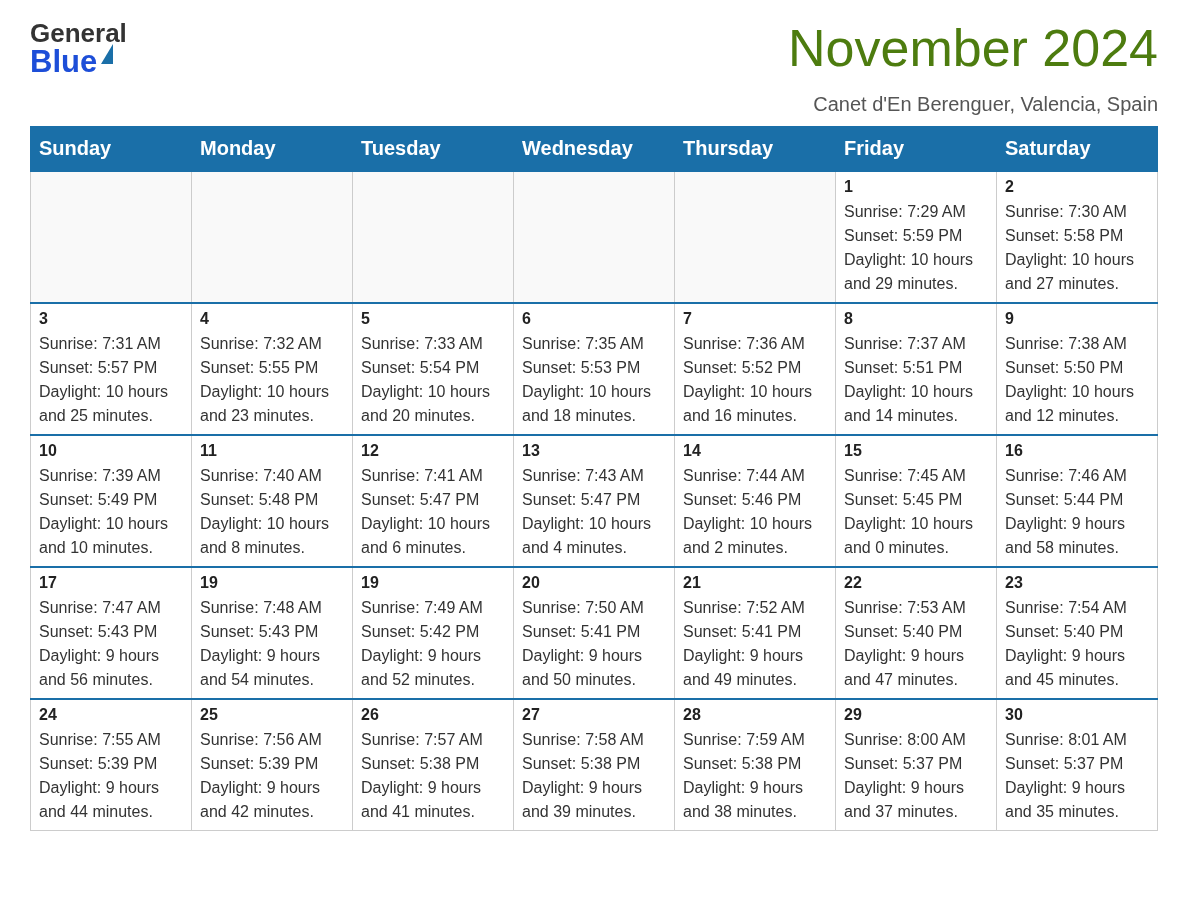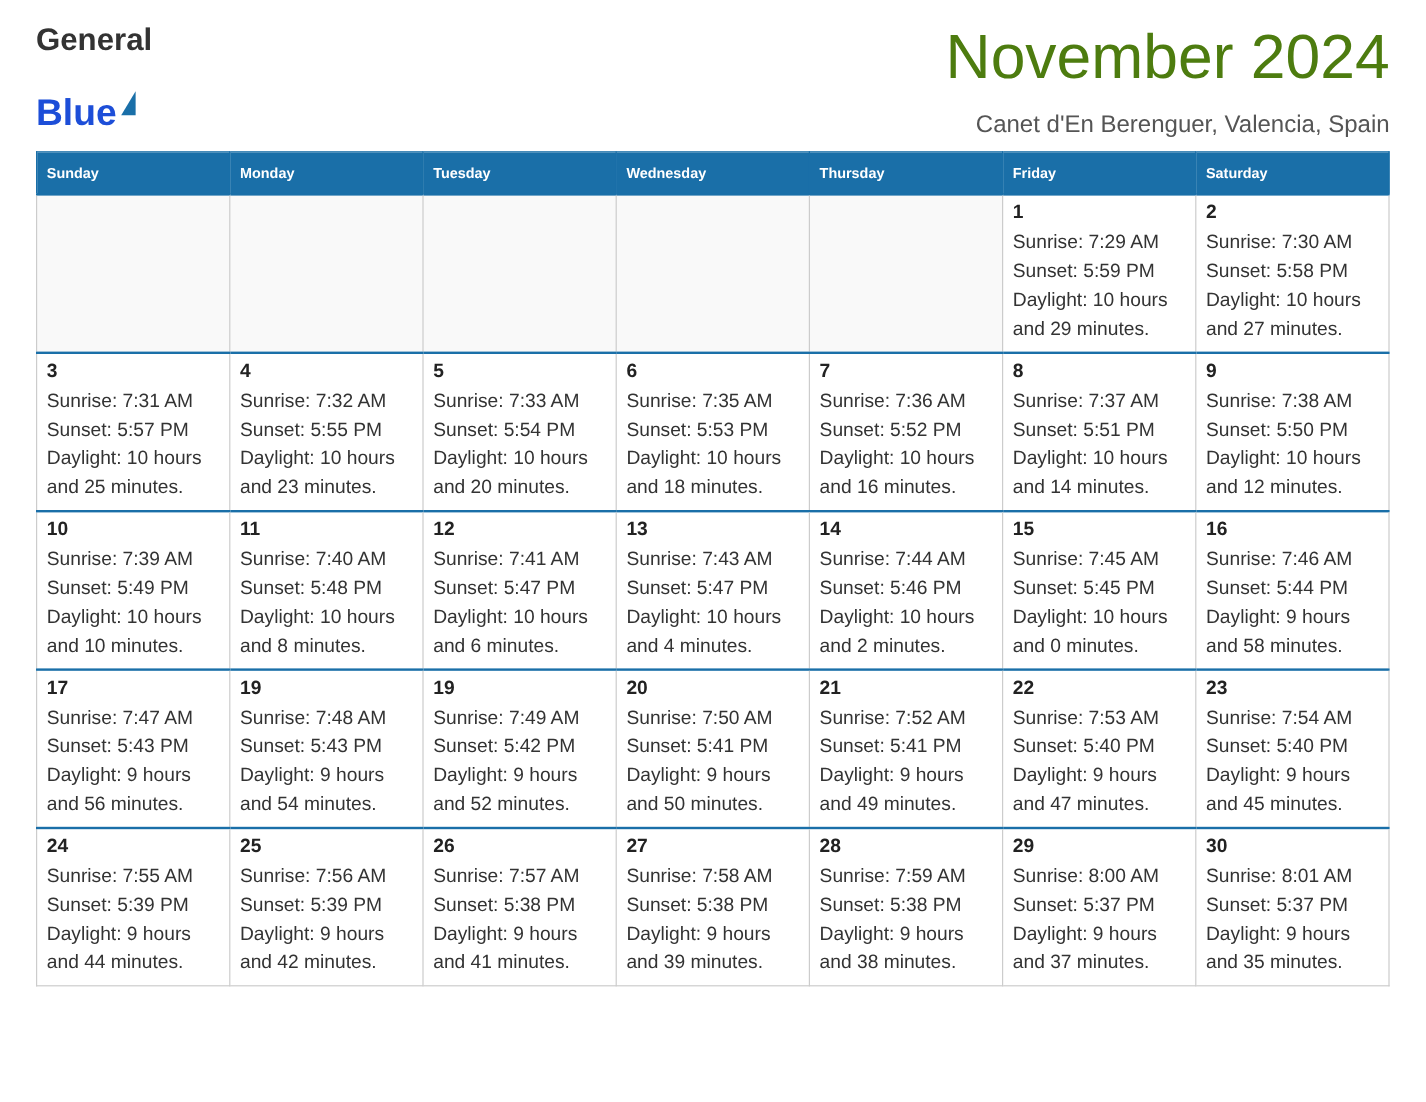--- a/index.html
+++ b/index.html
@@ -13,21 +13,20 @@
     .header {
       display: flex;
       justify-content: space-between;
       align-items: flex-start;
       margin-bottom: 10px;
     }
     .logo {
       display: flex;
       flex-direction: column;
       align-items: flex-start;
-      gap: 32px;
     }
     .logo-general {
       font-size: 26px;
       font-weight: bold;
       color: #333;
       line-height: 1;
     }
     .logo-blue {
       font-size: 31px;
       font-weight: bold;
@@ -61,21 +60,21 @@
       margin-top: 16px;
     }
     .calendar {
       width: 100%;
       border-collapse: collapse;
       margin-top: 10px;
     }
     .calendar th {
       background-color: #1a6fa8;
       color: #ffffff;
-      font-size: 12px;
+      font-size: 20px;
       font-weight: bold;
       padding: 10px 8px;
       text-align: left;
       border: 1px solid #1a6fa8;
     }
     .calendar td {
       vertical-align: top;
       padding: 6px 8px;
       border: 1px solid #cccccc;
       font-size: 12.5px;

